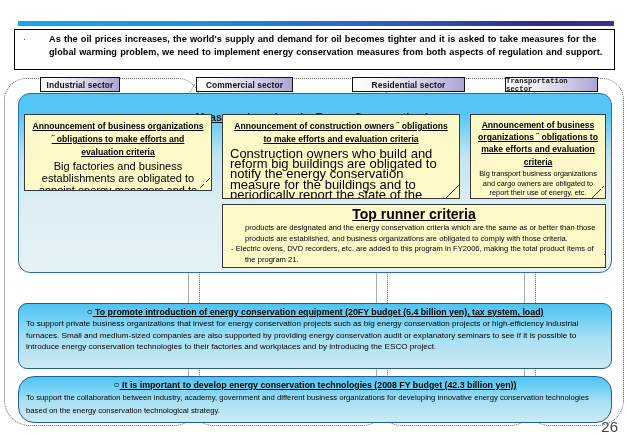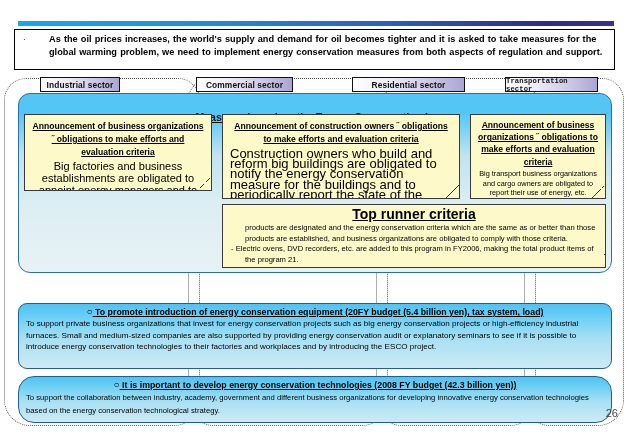--- a/index.html
+++ b/index.html
@@ -139,22 +139,22 @@
   .bpanel-title{
     display:block;text-align:center;font-size:8.8px;font-weight:bold;
     text-decoration:underline;line-height:12px;
   }
   .bpanel-title .ring{text-decoration:none;}
   .bpanel-body{display:block;font-size:8.1px;line-height:11.6px;text-align:left;}
   #bpanel2 .bpanel-body{font-size:7.7px;line-height:13px;}
 
   
   .pageno{
-    position:absolute;right:10px;bottom:16px;
-    font-size:11px;color:#444;text-align:center;
+    position:absolute;right:10px;bottom:0;
+    font-size:15px;color:#444;text-align:center;
   }
 </style>
 </head>
 <body>
 
 <div id="slide">
 
   <div class="title-rule"></div>
 
   <div class="intro">

